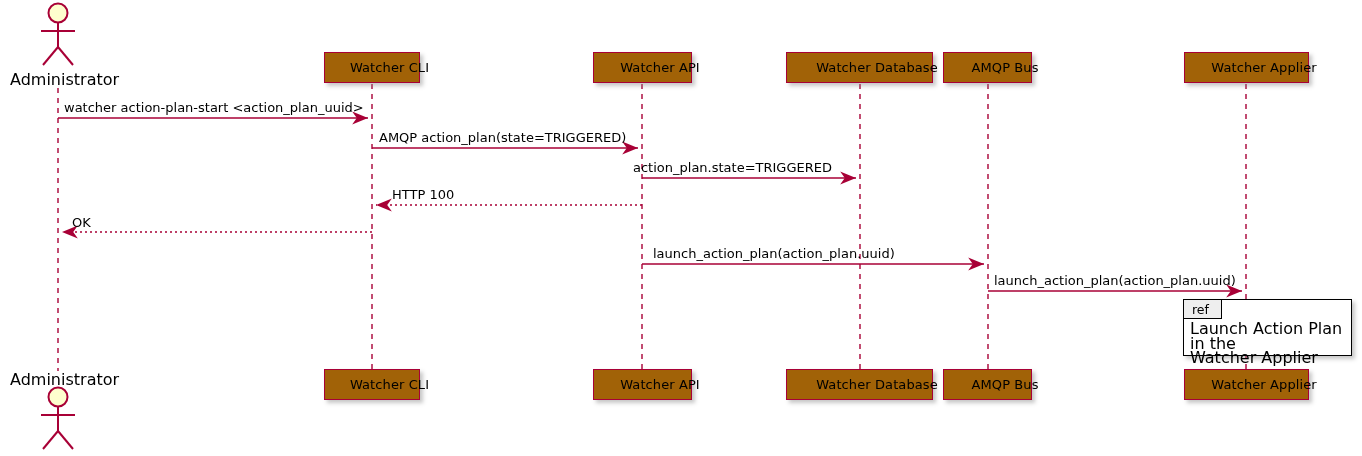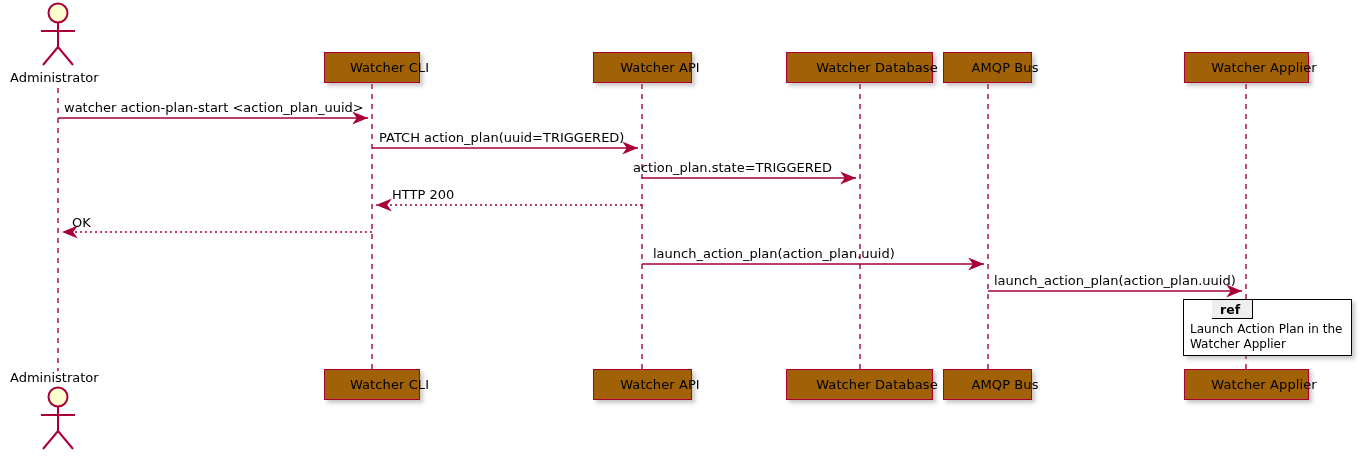--- a/index.html
+++ b/index.html
@@ -37,21 +37,21 @@
     line-height: 1;
     display: flex;
     align-items: center;
     justify-content: center;
     white-space: nowrap;
     letter-spacing: 0.1px;
     padding-left: 35px;
   }
   .actor-label {
     position: absolute;
-    font-size: 13px;
+    font-size: 16px;
     color: #000000;
     white-space: nowrap;
   }
   .msg-label {
     position: absolute;
     font-size: 13px;
     color: #000000;
     white-space: nowrap;
     line-height: 1;
   }
@@ -67,40 +67,39 @@
     position: absolute;
     left: 0;
     top: 0;
     height: 19px;
     box-sizing: border-box;
     background: #EEEEEE;
     border-right: 1.5px solid #000000;
     border-bottom: 1.5px solid #000000;
     padding: 0 12px 0 8px;
     font-size: 12.5px;
-    font-weight: bold;
+    font-weight: normal;
     display: flex;
     align-items: center;
     color: #000000;
-    margin-left: 28px;
   }
   .ref-tab-clip {
     position: absolute;
     left: 0;
     top: 0;
     width: 70px;
     height: 21px;
     overflow: hidden;
   }
   .ref-body {
     position: absolute;
     left: 6px;
     top: 22px;
     right: 6px;
-    font-size: 12px;
+    font-size: 16px;
     line-height: 14.5px;
     color: #000000;
   }
 </style>
 </head>
 <body>
 
 <div id="diagram">
 
   <svg class="layer" viewBox="0 0 1362 456" xmlns="http://www.w3.org/2000/svg">
@@ -185,23 +184,23 @@
     <span>Watcher Database</span>
   </div>
   <div class="pbox" style="left:943px; top:369px; width:89px; height:31px;">
     <span>AMQP Bus</span>
   </div>
   <div class="pbox" style="left:1184px; top:369px; width:125px; height:31px;">
     <span>Watcher Applier</span>
   </div>
 
   <div class="msg-label" style="left:64px; top:101px;">watcher action-plan-start &lt;action_plan_uuid&gt;</div>
-  <div class="msg-label" style="left:379px; top:131px;">PATCH action_plan(uuid=TRIGGERED)</div>
+  <div class="msg-label" style="left:379px; top:131px;">AMQP action_plan(state=TRIGGERED)</div>
   <div class="msg-label" style="left:633px; top:161px;">action_plan.state=TRIGGERED</div>
-  <div class="msg-label" style="left:392px; top:188px;">HTTP 200</div>
+  <div class="msg-label" style="left:392px; top:188px;">HTTP 100</div>
   <div class="msg-label" style="left:72px; top:216px;">OK</div>
   <div class="msg-label" style="left:653px; top:247px;">launch_action_plan(action_plan.uuid)</div>
   <div class="msg-label" style="left:994px; top:274px;">launch_action_plan(action_plan.uuid)</div>
 
   <div class="ref-frag" style="left:1183px; top:299px; width:169px; height:57px;">
     <div class="ref-tab-clip">
       <div class="ref-tab" style="clip-path: polygon(0 0, 48px 0, 62px 100%, 0 100%);">
         <span>ref</span>
       </div>
     </div>

